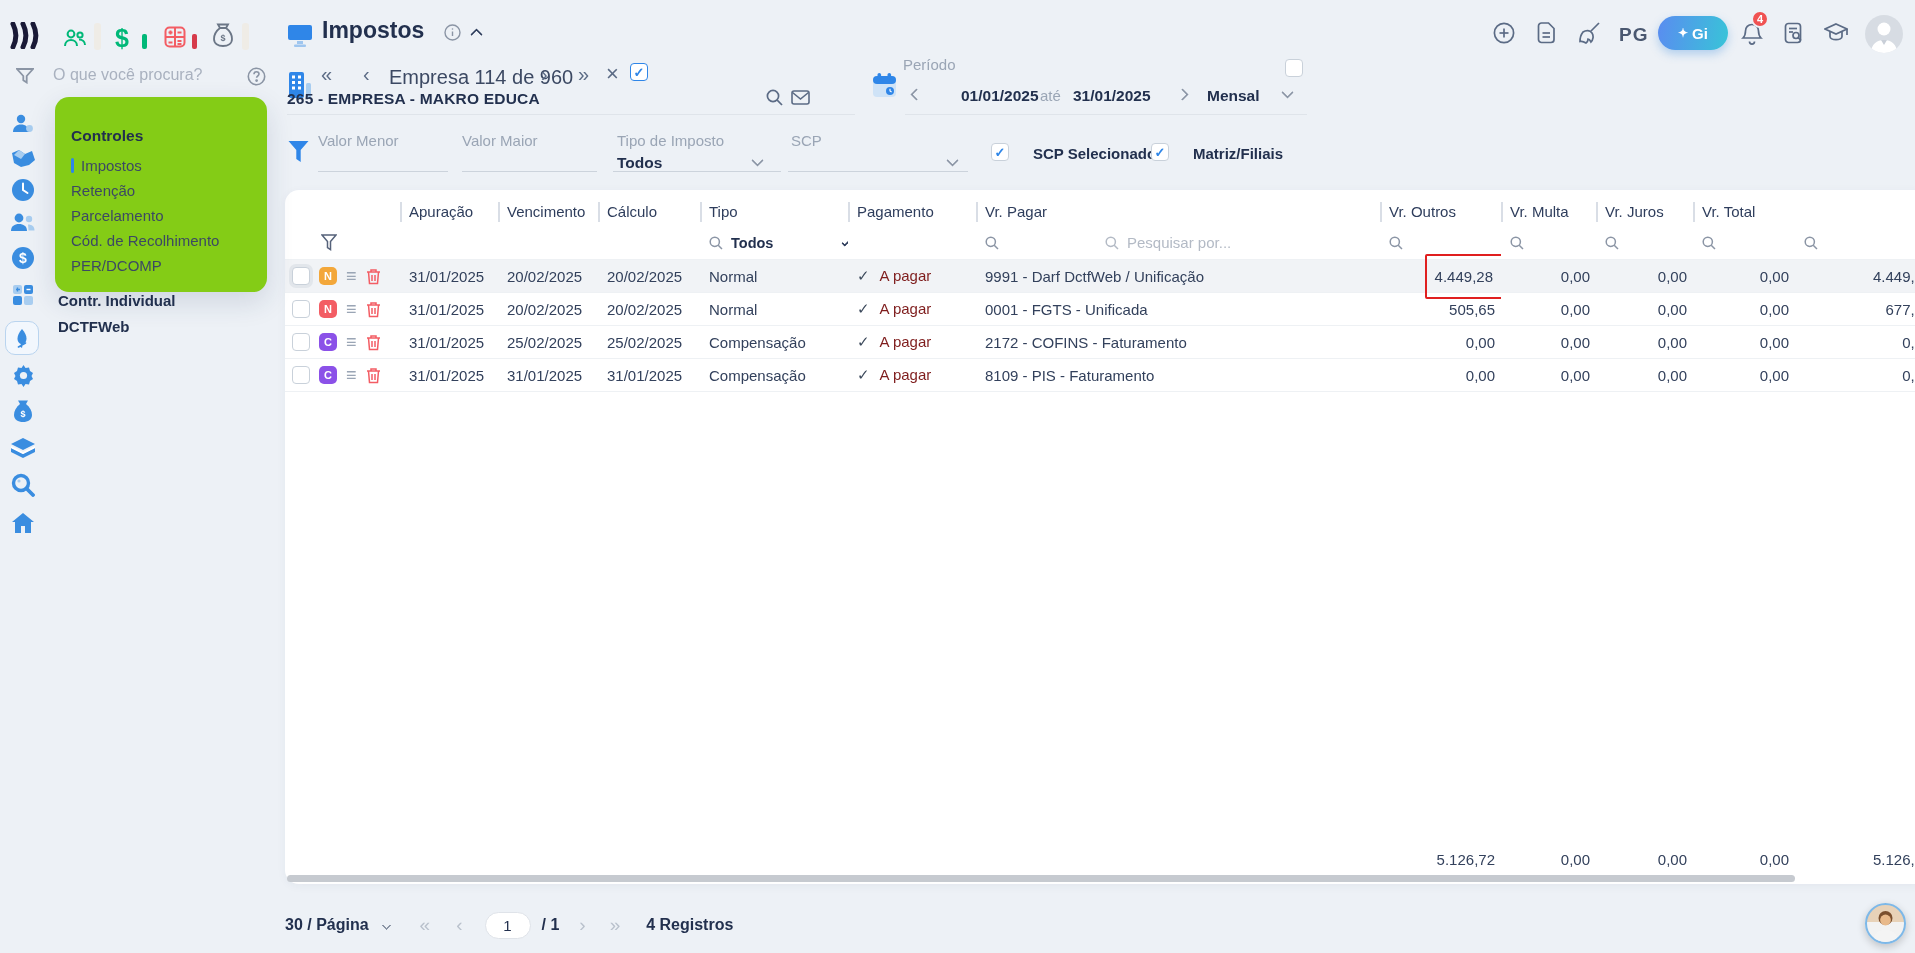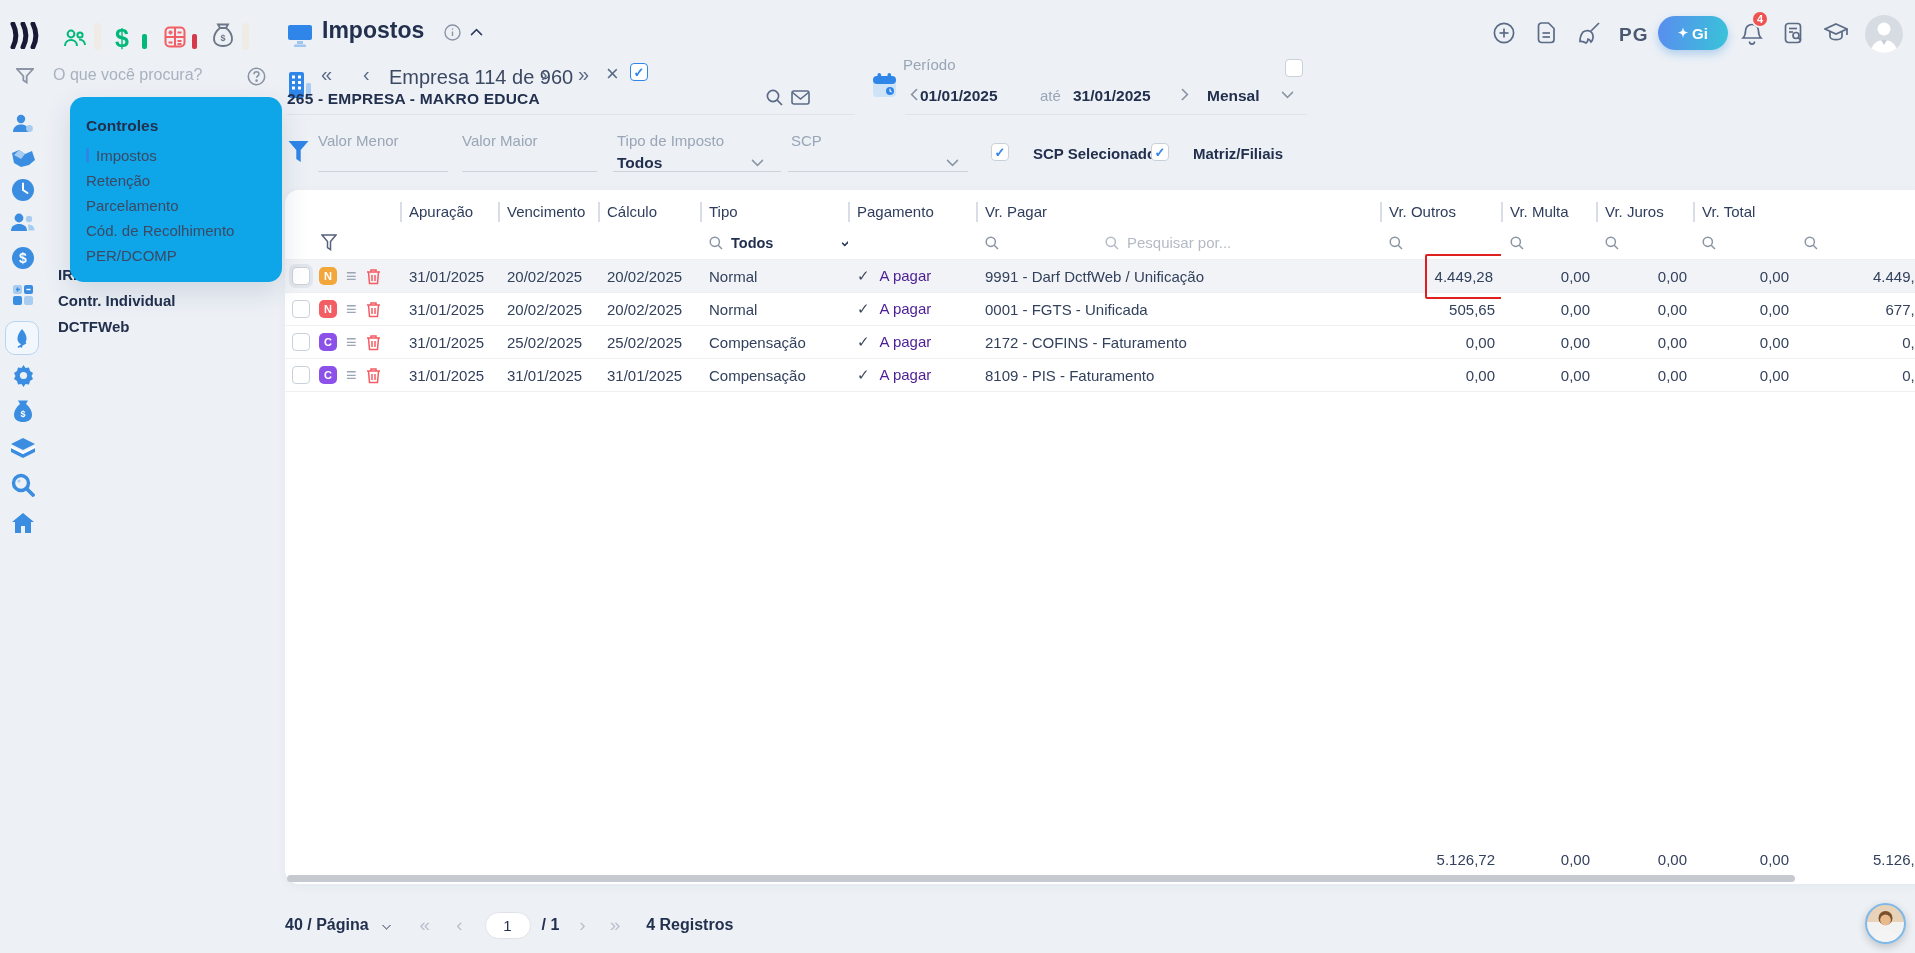--- a/index.html
+++ b/index.html
@@ -19,22 +19,22 @@
 
   
   .rail-ic{position:absolute;left:10px;width:26px;height:26px;display:flex;align-items:center;justify-content:center;}
   .rail-sel{position:absolute;left:5px;width:34px;height:34px;border:1.5px solid #b9d4ef;background:#f2f7fd;border-radius:10px;display:flex;align-items:center;justify-content:center;}
 
   
   .topsearch{border:none;outline:none;background:transparent;font-size:16px;color:#3c4963;width:180px;font-family:"Liberation Sans",sans-serif;}
   .topsearch::placeholder{color:#a9b1bf;}
 
   
-  .menu-card{position:absolute;left:70px;top:97px;width:212px;background:#0ea5e9;border-radius:14px;
-    box-shadow:0 10px 28px rgba(30,50,90,.14);padding:20px 16px 14px 16px;z-index:5;}
+  .menu-card{position:absolute;left:55px;top:97px;width:212px;background:#84cc16;border-radius:14px;
+    box-shadow:0 10px 28px rgba(30,50,90,.14);padding:30px 16px 14px 16px;z-index:5;}
   .menu-title{font-weight:bold;font-size:15.5px;color:#22304e;margin-bottom:8px;}
   .menu-item{font-size:15px;color:#3c4963;line-height:25px;display:flex;align-items:center;cursor:pointer;}
   .menu-item .bar{width:3px;height:15px;background:#2f86e8;border-radius:2px;margin-right:7px;}
   .menu-sections{position:absolute;left:58px;top:262px;z-index:1;}
   .menu-section{font-weight:bold;font-size:15px;color:#22304e;line-height:26px;}
 
   
   .cb{display:inline-flex;width:18px;height:18px;border:1.5px solid #c9d1da;border-radius:4px;background:#fff;
       align-items:center;justify-content:center;font-size:13px;font-weight:bold;color:#2f86e8;}
   .cb.blue{border-color:#2f86e8;}
@@ -72,21 +72,21 @@
   .thead .hcell.first:before{display:none;}
   .frow{height:34px;border-bottom:1px solid #eef1f4;}
   .trow{height:33px;border-bottom:1px solid #eef1f4;font-size:15px;color:#33415c;}
   .trow.hl{background:#f1f3f6;}
   .cell{padding-left:9px;white-space:nowrap;overflow:hidden;}
   .cell.num{text-align:right;padding-right:6px;padding-left:0;}
   .controls{display:flex;align-items:center;gap:9px;padding-left:7px;}
   .badge{width:18px;height:18px;border-radius:5px;color:#fff;font-size:11px;font-weight:bold;
     display:inline-flex;align-items:center;justify-content:center;}
   .ham{color:#9aa5b5;font-size:18px;line-height:1;}
-  .paytxt{color:#4c1d95;margin-left:10px;}
+  .paytxt{color:#7f1d1d;margin-left:10px;}
   .chkmark{color:#3d4a5c;font-size:15px;}
   .hl-box{display:inline-block;border:2px solid #e01f1f;border-radius:2px;padding:12px 8px;margin-right:-8px;}
   .qi{display:inline-block;}
   .ph{font-size:15px;color:#b3bac5;}
   .ftodos{font-size:14.5px;font-weight:bold;color:#22304e;}
   .totals{position:absolute;left:0;bottom:16px;width:100%;font-size:15px;color:#33415c;}
   .scrollbar{position:absolute;left:2px;bottom:2px;width:1508px;height:7px;background:#c6cad0;border-radius:4px;}
 
   
   .foot{position:absolute;top:909px;left:285px;height:32px;display:flex;align-items:center;font-size:16px;color:#22304e;}
@@ -378,21 +378,21 @@
     <rect x="1" y="4" width="23" height="21" rx="4" fill="#cfe3f7"></rect>
     <rect x="1" y="4" width="23" height="8" rx="4" fill="#2f86e8"></rect>
     <rect x="5.5" y="1" width="3.6" height="6" rx="1.8" fill="#2f86e8"></rect>
       <rect x="15.5" y="1" width="3.6" height="6" rx="1.8" fill="#2f86e8"></rect>
     <circle cx="18" cy="19" r="4" fill="#2f86e8"></circle>
       <path d="M18 16.8 v2.2 l1.6 1" stroke="#fff" stroke-width="1.1" fill="none"></path>
   </svg>
 </div>
 <div class="abs glabel" style="left:903px;top:56px;">Período</div>
 <span class="chev left abs" style="left:912px;top:90px;"></span>
-<div class="abs datetxt" style="left:920px;top:87px;">01/01/2025</div>
+<div class="abs datetxt" style="left:961px;top:87px;">01/01/2025</div>
 <div class="abs glabel" style="left:1040px;top:87px;">até</div>
 <div class="abs datetxt" style="left:1073px;top:87px;">31/01/2025</div>
 <span class="chev right abs" style="left:1178px;top:90px;"></span>
 <div class="abs datetxt" style="left:1207px;top:87px;">Mensal</div>
 <span class="chev down abs" style="left:1283px;top:88px;"></span>
 <div class="hr" style="left:905px;top:114px;width:402px;"></div>
 <div class="abs cb empty" style="left:1285px;top:59px;">
     <span>✓</span>
   </div>
 
@@ -628,21 +628,21 @@
     <div class="cell num">0,00</div>
     <div class="cell num">0,00</div>
     <div class="cell num">0,00</div>
     <div class="cell num">5.126,7</div>
   </div>
 
   <div class="scrollbar"></div>
 </div>
 
 <div class="foot">
-  <span class="bold">40 / Página</span>
+  <span class="bold">30 / Página</span>
   <span class="chev down sm" style="margin-left:14px;"></span>
   <span class="nav" style="margin-left:30px;">«</span>
   <span class="nav" style="margin-left:26px;">‹</span>
   <input class="page-input" style="margin-left: 22px;" value="1">
   <span class="bold" style="margin-left:11px;">/ 1</span>
   <span class="nav" style="margin-left:20px;">›</span>
   <span class="nav" style="margin-left:24px;">»</span>
   <span class="bold" style="margin-left:26px;">4 Registros</span>
 </div>
 

